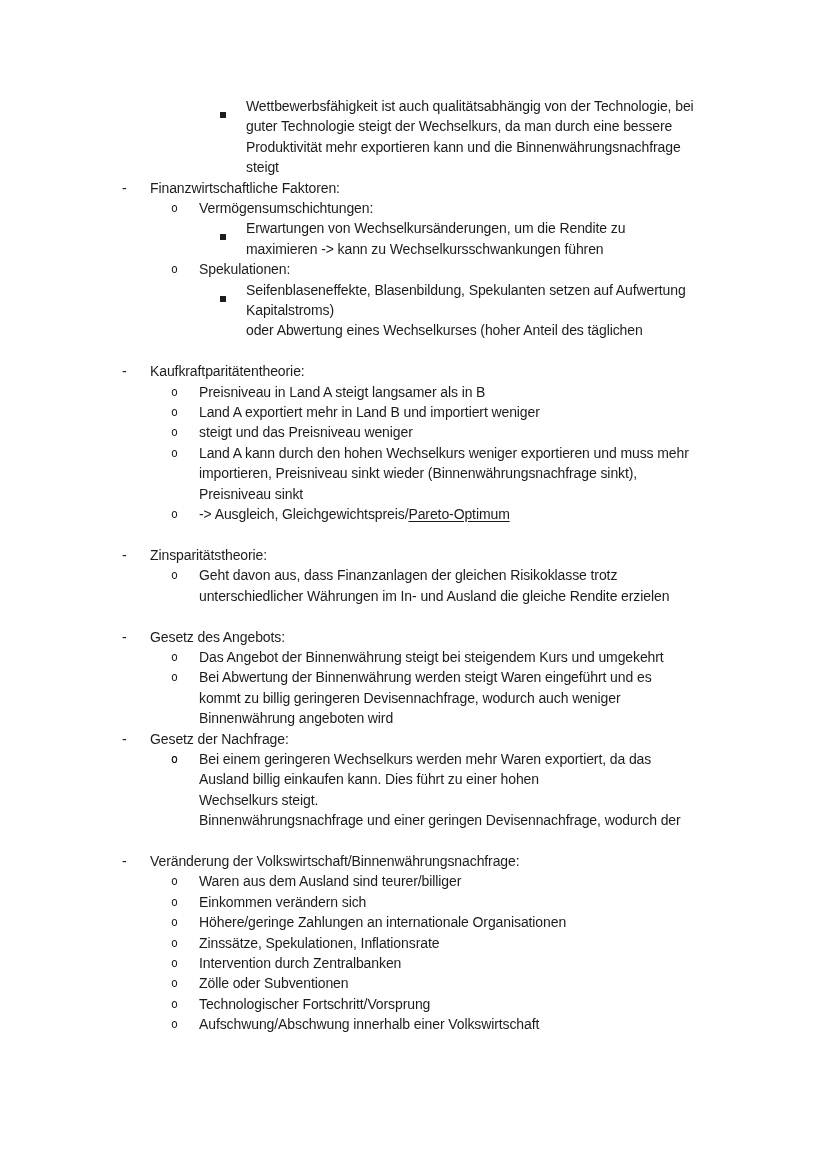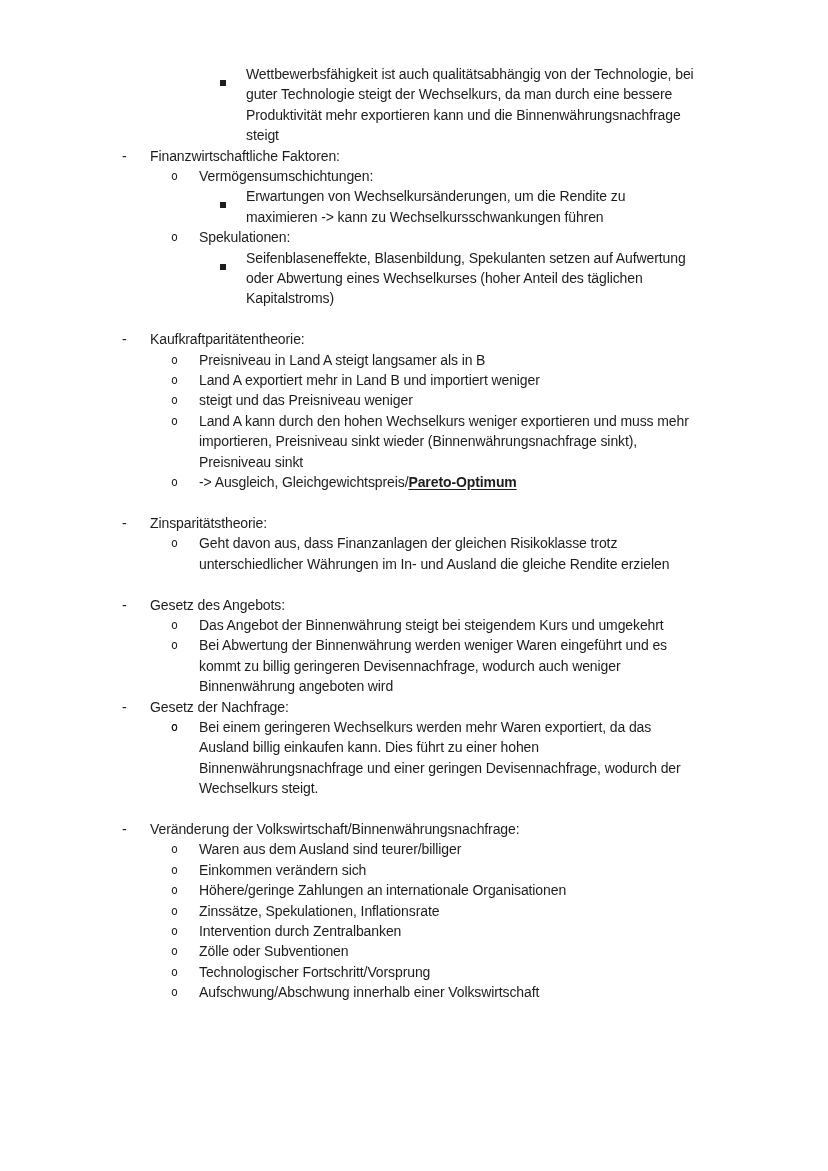--- a/index.html
+++ b/index.html
@@ -6,21 +6,21 @@
   body {
     width: 828px; height: 1171px;
     background: #ffffff;
     font-family: "Liberation Sans", sans-serif;
     color: #1c1c1c;
     overflow: hidden;
   }
   .page {
     position: relative;
     width: 828px; height: 1171px;
-    padding-top: 64px;
+    padding-top: 96px;
     box-sizing: border-box;
   }
   .item {
     position: relative;
     font-size: 14px;
     line-height: 20.4px;
     letter-spacing: -0.1px;
   }
   .blank { height: 20.4px; }
   .l1 { padding-left: 150px; }
@@ -30,21 +30,21 @@
     position: absolute;
     top: 0;
     line-height: 20.4px;
     color: #1c1c1c;
   }
   .l1 .bullet { left: 122px; font-size: 14px; }
   .l2 .bullet { left: 171px; font-size: 11.5px; font-family: "DejaVu Sans Mono", monospace; }
   .l3 .bullet { left: 220px; top: 7px; }
   .sq { display: inline-block; width: 6px; height: 6px; background: #1c1c1c; }
   .line { white-space: pre; }
-  .u { text-decoration: underline; text-underline-offset: 2px; font-weight: bold; }
+  .u { text-decoration: underline; text-underline-offset: 2px; }
 </style>
 </head>
 <body>
 
 <div class="page">
   <div>
       <div class="item l3">
         <span class="bullet"><span class="sq"></span></span>
         <div>
           <div class="line">Wettbewerbsfähigkeit ist auch qualitätsabhängig von der Technologie, bei</div>
@@ -75,22 +75,22 @@
       <div class="item l2">
         <span class="bullet">o</span>
         <div>
           <div class="line">Spekulationen:</div>
         </div>
       </div>
       <div class="item l3">
         <span class="bullet"><span class="sq"></span></span>
         <div>
           <div class="line">Seifenblaseneffekte, Blasenbildung, Spekulanten setzen auf Aufwertung</div>
+          <div class="line">Kapitalstroms)</div>
           <div class="line">oder Abwertung eines Wechselkurses (hoher Anteil des täglichen</div>
-          <div class="line">Kapitalstroms)</div>
         </div>
       </div>
       <div class="blank"></div>
       <div class="item l1">
         <span class="bullet">-</span>
         <div>
           <div class="line">Kaufkraftparitätentheorie:</div>
         </div>
       </div>
       <div class="item l2">
@@ -148,41 +148,41 @@
       </div>
       <div class="item l2">
         <span class="bullet">o</span>
         <div>
           <div class="line">Das Angebot der Binnenwährung steigt bei steigendem Kurs und umgekehrt</div>
         </div>
       </div>
       <div class="item l2">
         <span class="bullet">o</span>
         <div>
-          <div class="line">Bei Abwertung der Binnenwährung werden weniger Waren eingeführt und es</div>
+          <div class="line">Bei Abwertung der Binnenwährung werden steigt Waren eingeführt und es</div>
           <div class="line">kommt zu billig geringeren Devisennachfrage, wodurch auch weniger</div>
           <div class="line">Binnenwährung angeboten wird</div>
         </div>
       </div>
       <div class="item l1">
         <span class="bullet">-</span>
         <div>
           <div class="line">Gesetz der Nachfrage:</div>
         </div>
       </div>
       <div class="item l2">
         <span class="bullet">o</span>
       </div>
       <div class="item l2">
         <span class="bullet">o</span>
         <div>
           <div class="line">Bei einem geringeren Wechselkurs werden mehr Waren exportiert, da das</div>
           <div class="line">Ausland billig einkaufen kann. Dies führt zu einer hohen</div>
+          <div class="line">Wechselkurs steigt.</div>
           <div class="line">Binnenwährungsnachfrage und einer geringen Devisennachfrage, wodurch der</div>
-          <div class="line">Wechselkurs steigt.</div>
         </div>
       </div>
       <div class="blank"></div>
       <div class="item l1">
         <span class="bullet">-</span>
         <div>
           <div class="line">Veränderung der Volkswirtschaft/Binnenwährungsnachfrage:</div>
         </div>
       </div>
       <div class="item l2">

